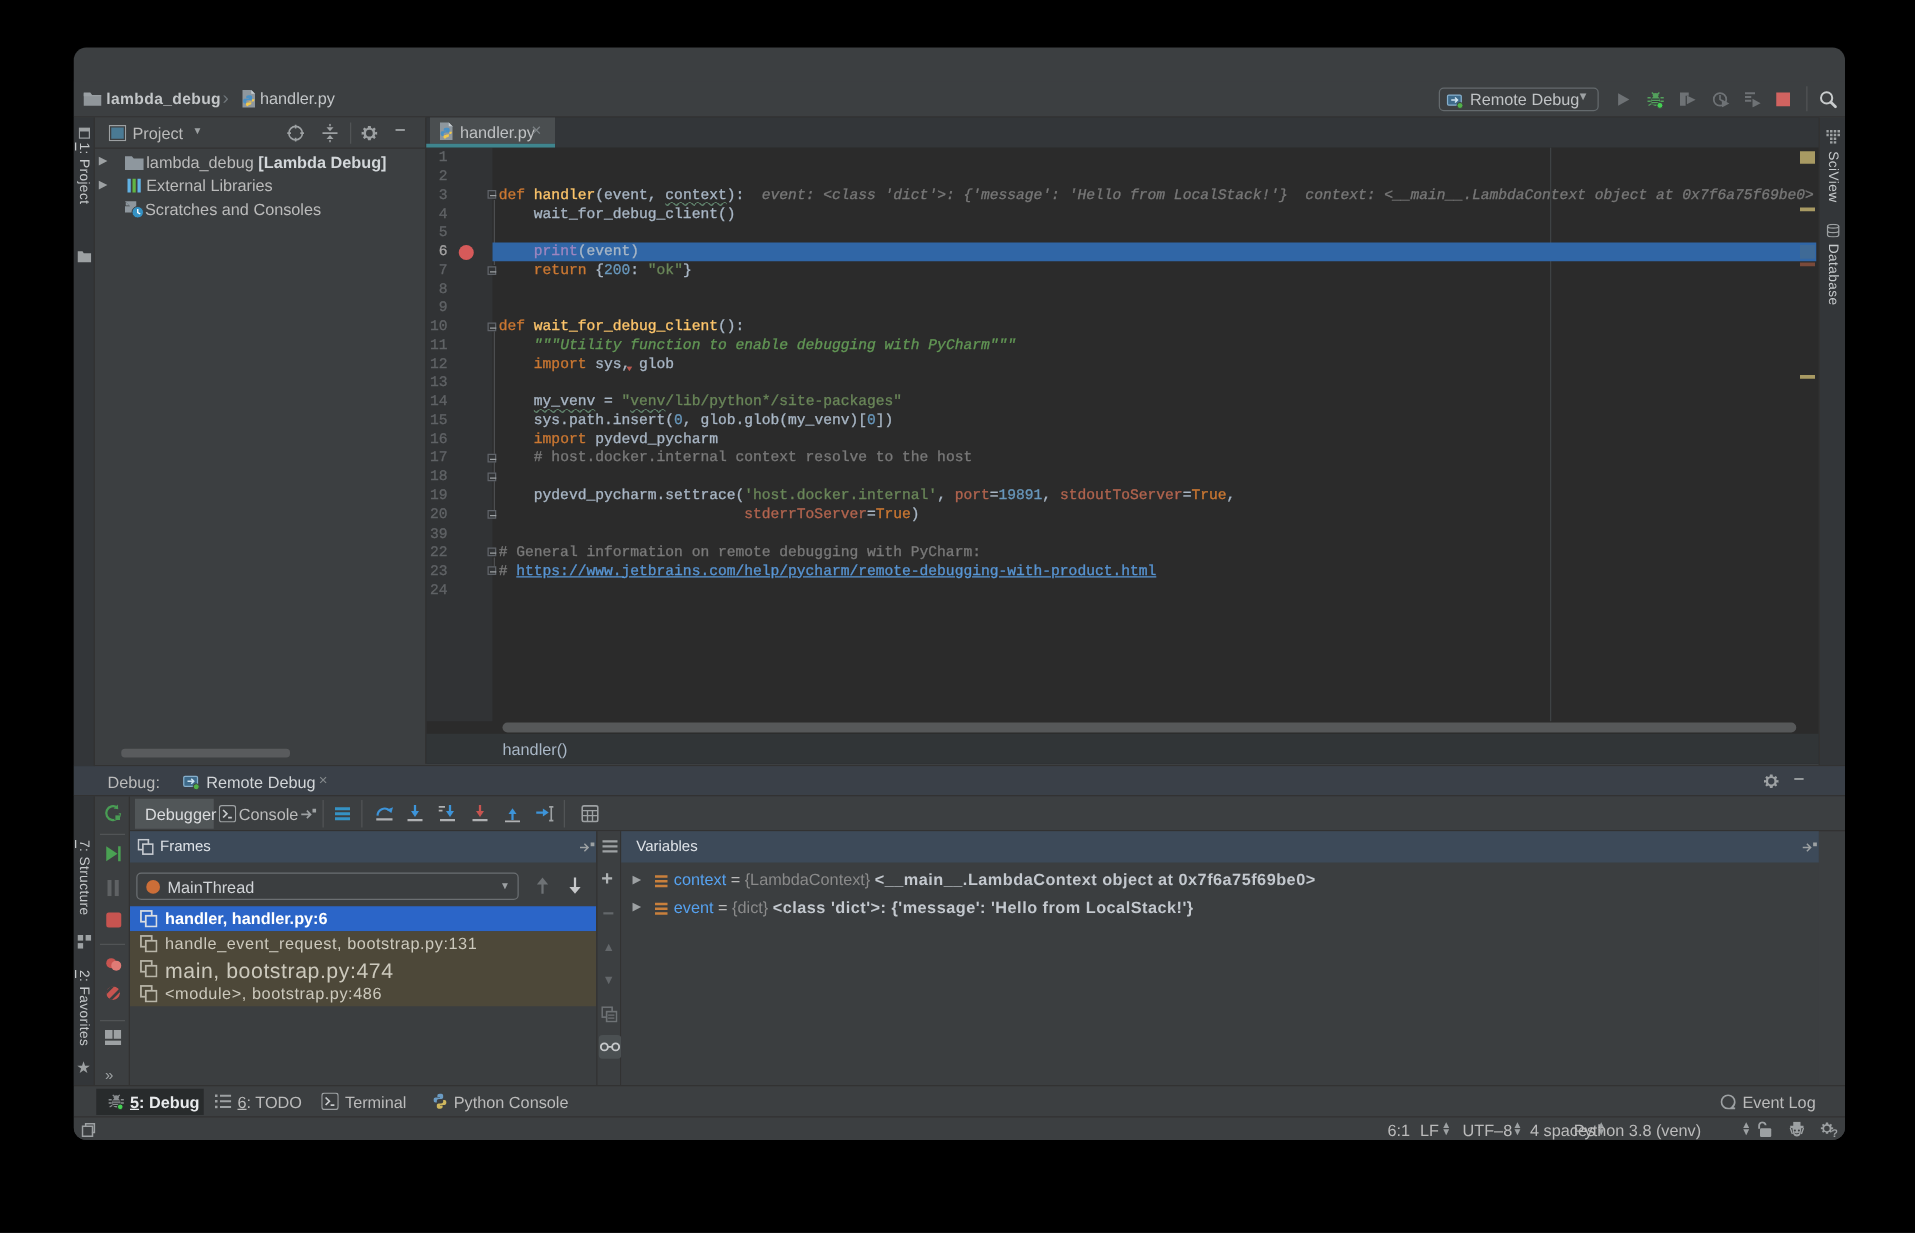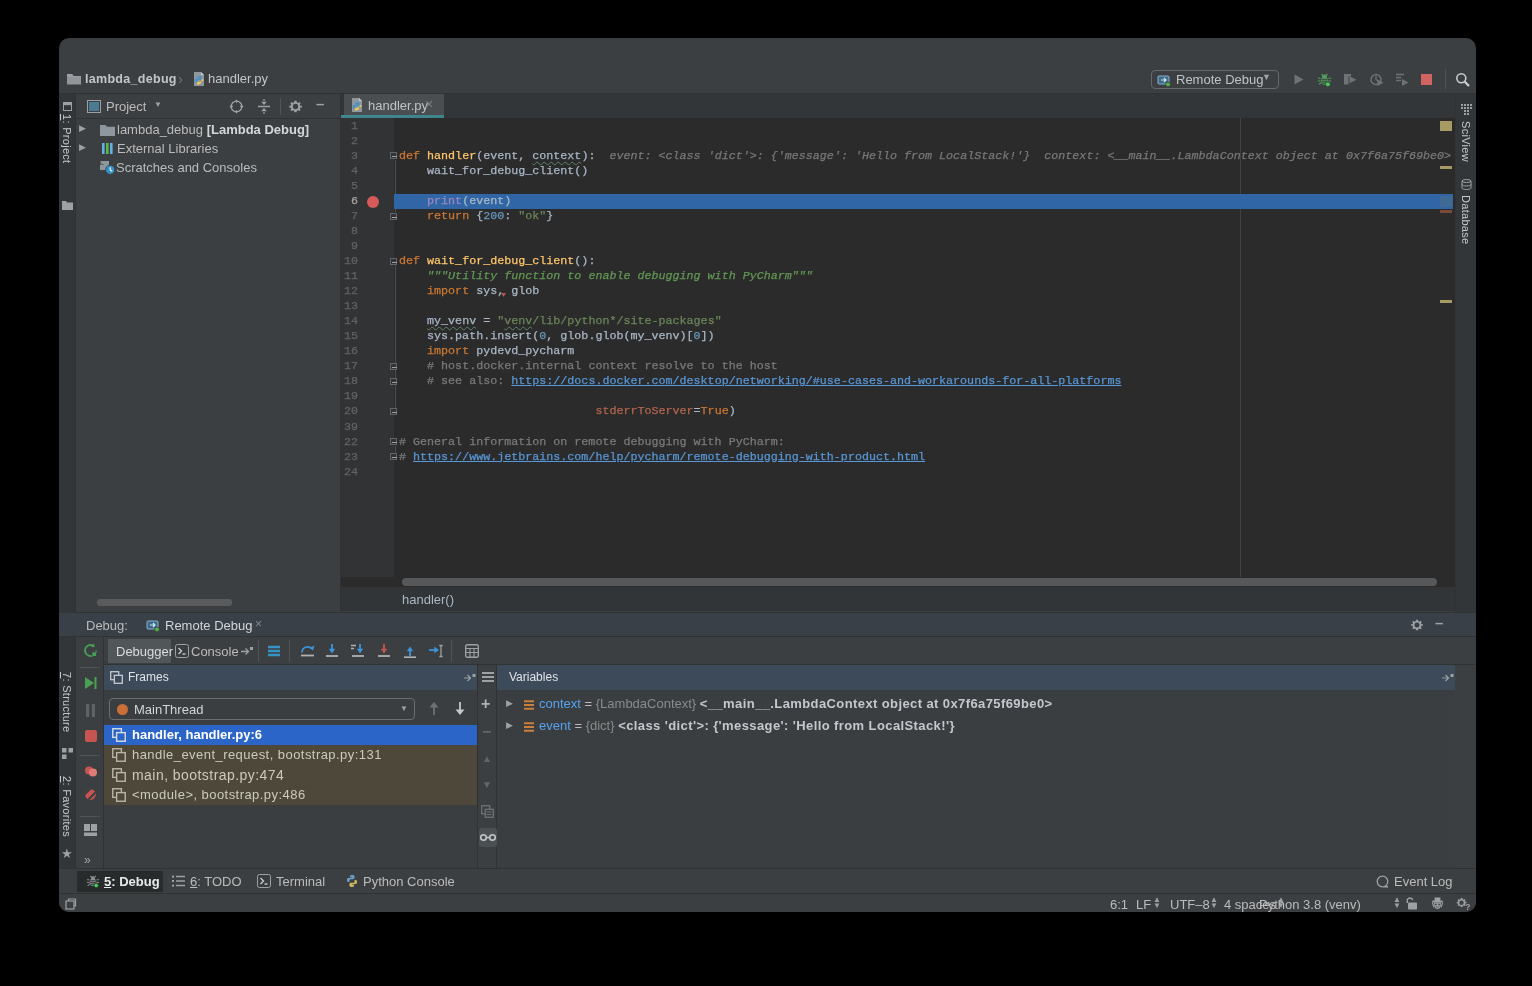--- a/index.html
+++ b/index.html
@@ -245,21 +245,21 @@
       <div class="cl mono" style="top:69.7px;">    wait_for_debug_client()</div>
       <div class="cl mono" style="top:99.8px;">    <span class="b">print</span>(event)</div>
       <div class="cl mono" style="top:114.8px;">    <span class="k">return</span> {<span class="n">200</span>: <span class="s">"ok"</span>}</div>
       <div class="cl mono" style="top:160.0px;"><span class="k">def </span><span class="fn">wait_for_debug_client</span>():</div>
       <div class="cl mono" style="top:175.0px;">    <span class="doc">"""Utility function to enable debugging with PyCharm"""</span></div>
       <div class="cl mono" style="top:190.1px;">    <span class="k">import </span>sys, glob</div>
       <div class="cl mono" style="top:220.2px;">    <span class="wavy">my_venv</span> = <span class="s">"<span class="wavy">venv</span>/lib/python*/site-packages"</span></div>
       <div class="cl mono" style="top:235.2px;">    sys.path.insert(<span class="n">0</span>, glob.glob(my_venv)[<span class="n">0</span>])</div>
       <div class="cl mono" style="top:250.2px;">    <span class="k">import </span>pydevd_pycharm</div>
       <div class="cl mono" style="top:265.3px;">    <span class="c"># host.docker.internal context resolve to the host</span></div>
-      <div class="cl mono" style="top:280.4px;">    <span class="c"># see also: </span><span class="lnk">https://docs.docker.com/desktop/networking/#use-cases-and-workarounds-for-all-platforms</span></div>
+      <div class="cl mono" style="top:295.4px;">    pydevd_pycharm.settrace(<span class="s">'host.docker.internal'</span>, <span class="kw">port</span>=<span class="n">19891</span>, <span class="kw">stdoutToServer</span>=<span class="k">True</span>,</div>
       <div class="cl mono" style="top:310.4px;">                            <span class="kw">stderrToServer</span>=<span class="k">True</span>)</div>
       <div class="cl mono" style="top:340.6px;"><span class="c"># General information on remote debugging with PyCharm:</span></div>
       <div class="cl mono" style="top:355.6px;"><span class="c"># </span><span class="lnk">https://www.jetbrains.com/help/pycharm/remote-debugging-with-product.html</span></div>
     <div style="position:absolute;left:25.5px;top:101.5px;width:12px;height:12px;border-radius:50%;background:#d65a5a;"></div>
     <div id="tabbar">
       <div id="tab1"></div>
         <div id="tabline"></div>
       <svg class="ic" style="left:8px;top:3px;" width="16" height="16" viewBox="0 0 16 16">
           <path d="M3 1h7l3 3v11H3z" fill="#8e979e"></path>
           <path d="M10 1l3 3h-3z" fill="#c6ccd0"></path>
@@ -425,21 +425,21 @@
       <div class="ic ui" style="left:28px;top:62px;color:#ffffff;font-weight:bold;font-size:13px;">handler, handler.py:6</div>
       <svg class="ic" style="left:8px;top:83px;" width="14" height="14" viewBox="0 0 13 13">
           <rect x="0.7" y="0.7" width="8" height="8" fill="none" stroke="#b8b5a8" stroke-width="1.3"></rect>
           <rect x="4.3" y="4.3" width="8" height="8" fill="#4d4839" stroke="#b8b5a8" stroke-width="1.3"></rect>
         </svg>
       <div class="ic ui" style="left:28px;top:82px;color:#ccc9bd;font-size:13px;letter-spacing:0.45px;">handle_event_request, bootstrap.py:131</div>
       <svg class="ic" style="left:8px;top:103px;" width="14" height="14" viewBox="0 0 13 13">
           <rect x="0.7" y="0.7" width="8" height="8" fill="none" stroke="#b8b5a8" stroke-width="1.3"></rect>
           <rect x="4.3" y="4.3" width="8" height="8" fill="#4d4839" stroke="#b8b5a8" stroke-width="1.3"></rect>
         </svg>
-      <div class="ic ui" style="left:28px;top:102px;color:#ccc9bd;font-size:14px;letter-spacing:0.45px;">main, bootstrap.py:474</div>
+      <div class="ic ui" style="left:28px;top:102px;color:#ccc9bd;font-size:17px;letter-spacing:0.45px;">main, bootstrap.py:474</div>
       <svg class="ic" style="left:8px;top:123px;" width="14" height="14" viewBox="0 0 13 13">
           <rect x="0.7" y="0.7" width="8" height="8" fill="none" stroke="#b8b5a8" stroke-width="1.3"></rect>
           <rect x="4.3" y="4.3" width="8" height="8" fill="#4d4839" stroke="#b8b5a8" stroke-width="1.3"></rect>
         </svg>
       <div class="ic ui" style="left:28px;top:122px;color:#ccc9bd;font-size:13px;letter-spacing:0.45px;">&lt;module&gt;, bootstrap.py:486</div>
     </div>
     <div id="watchcol">
       <svg class="ic" style="left:3px;top:6px;" width="14" height="12" viewBox="0 0 14 12">
           <path d="M1 2h12M1 6h12M1 10h12" stroke="#9da1a3" stroke-width="1.8"></path>
         </svg>

